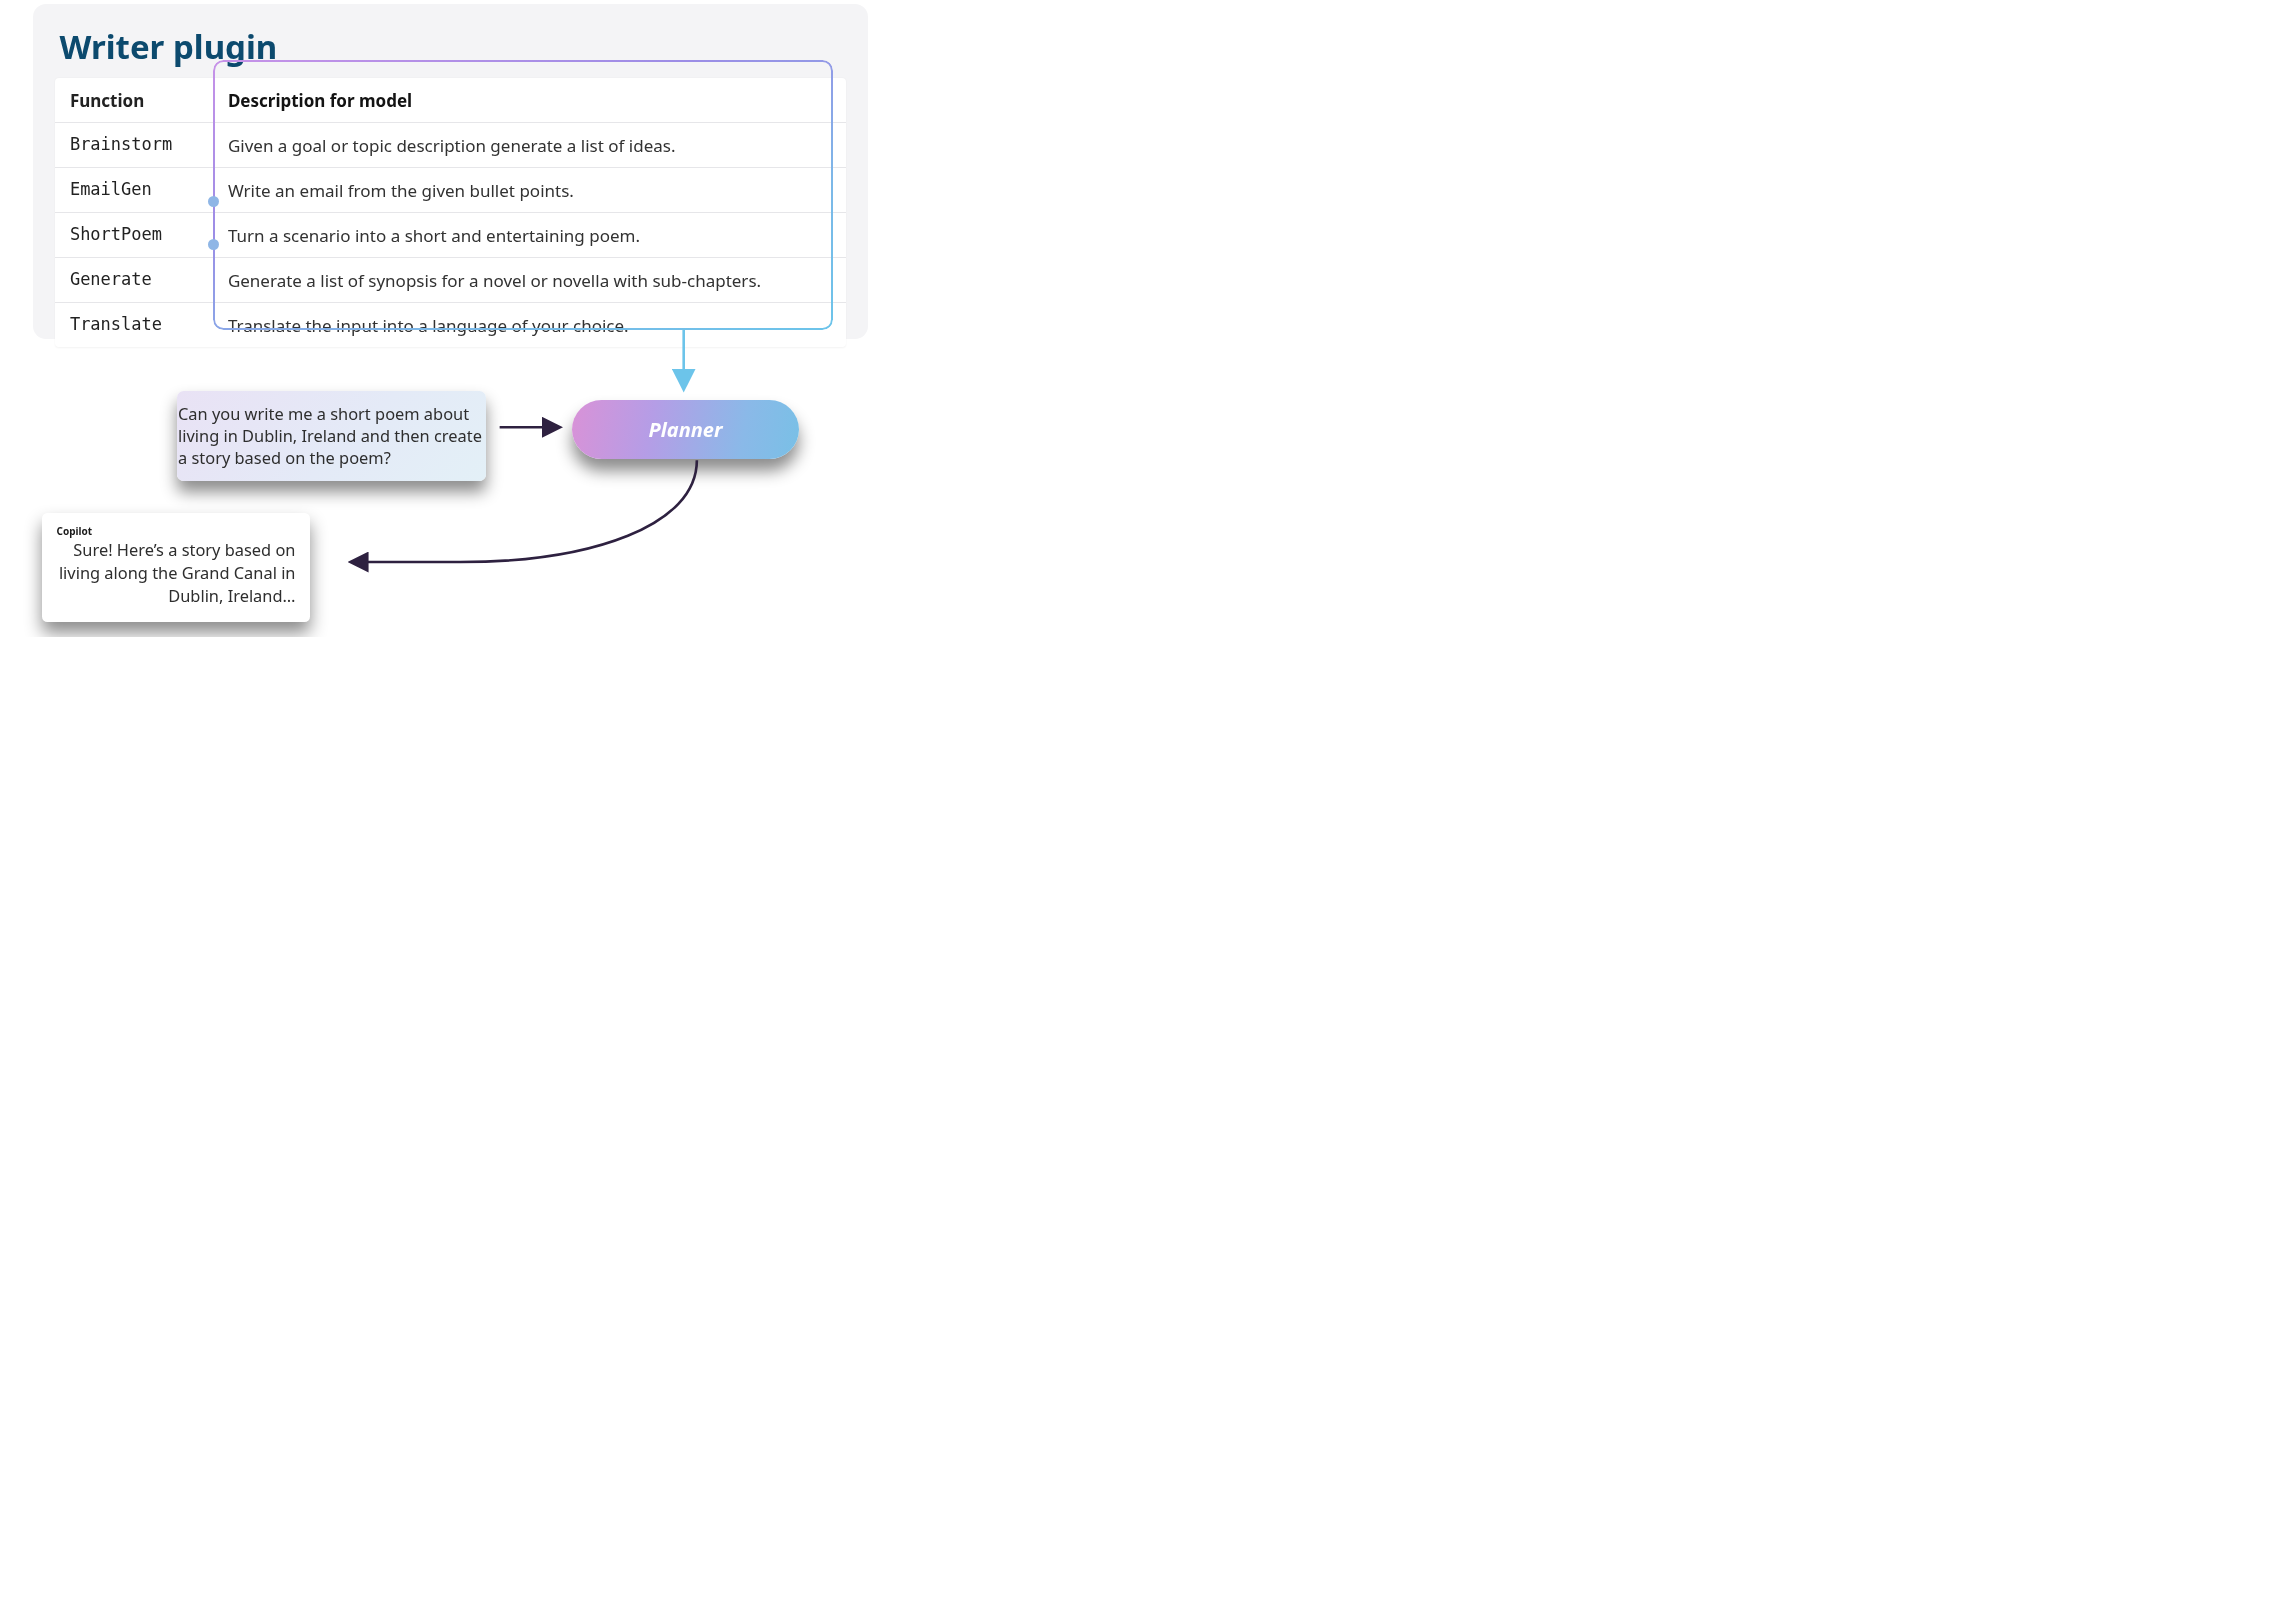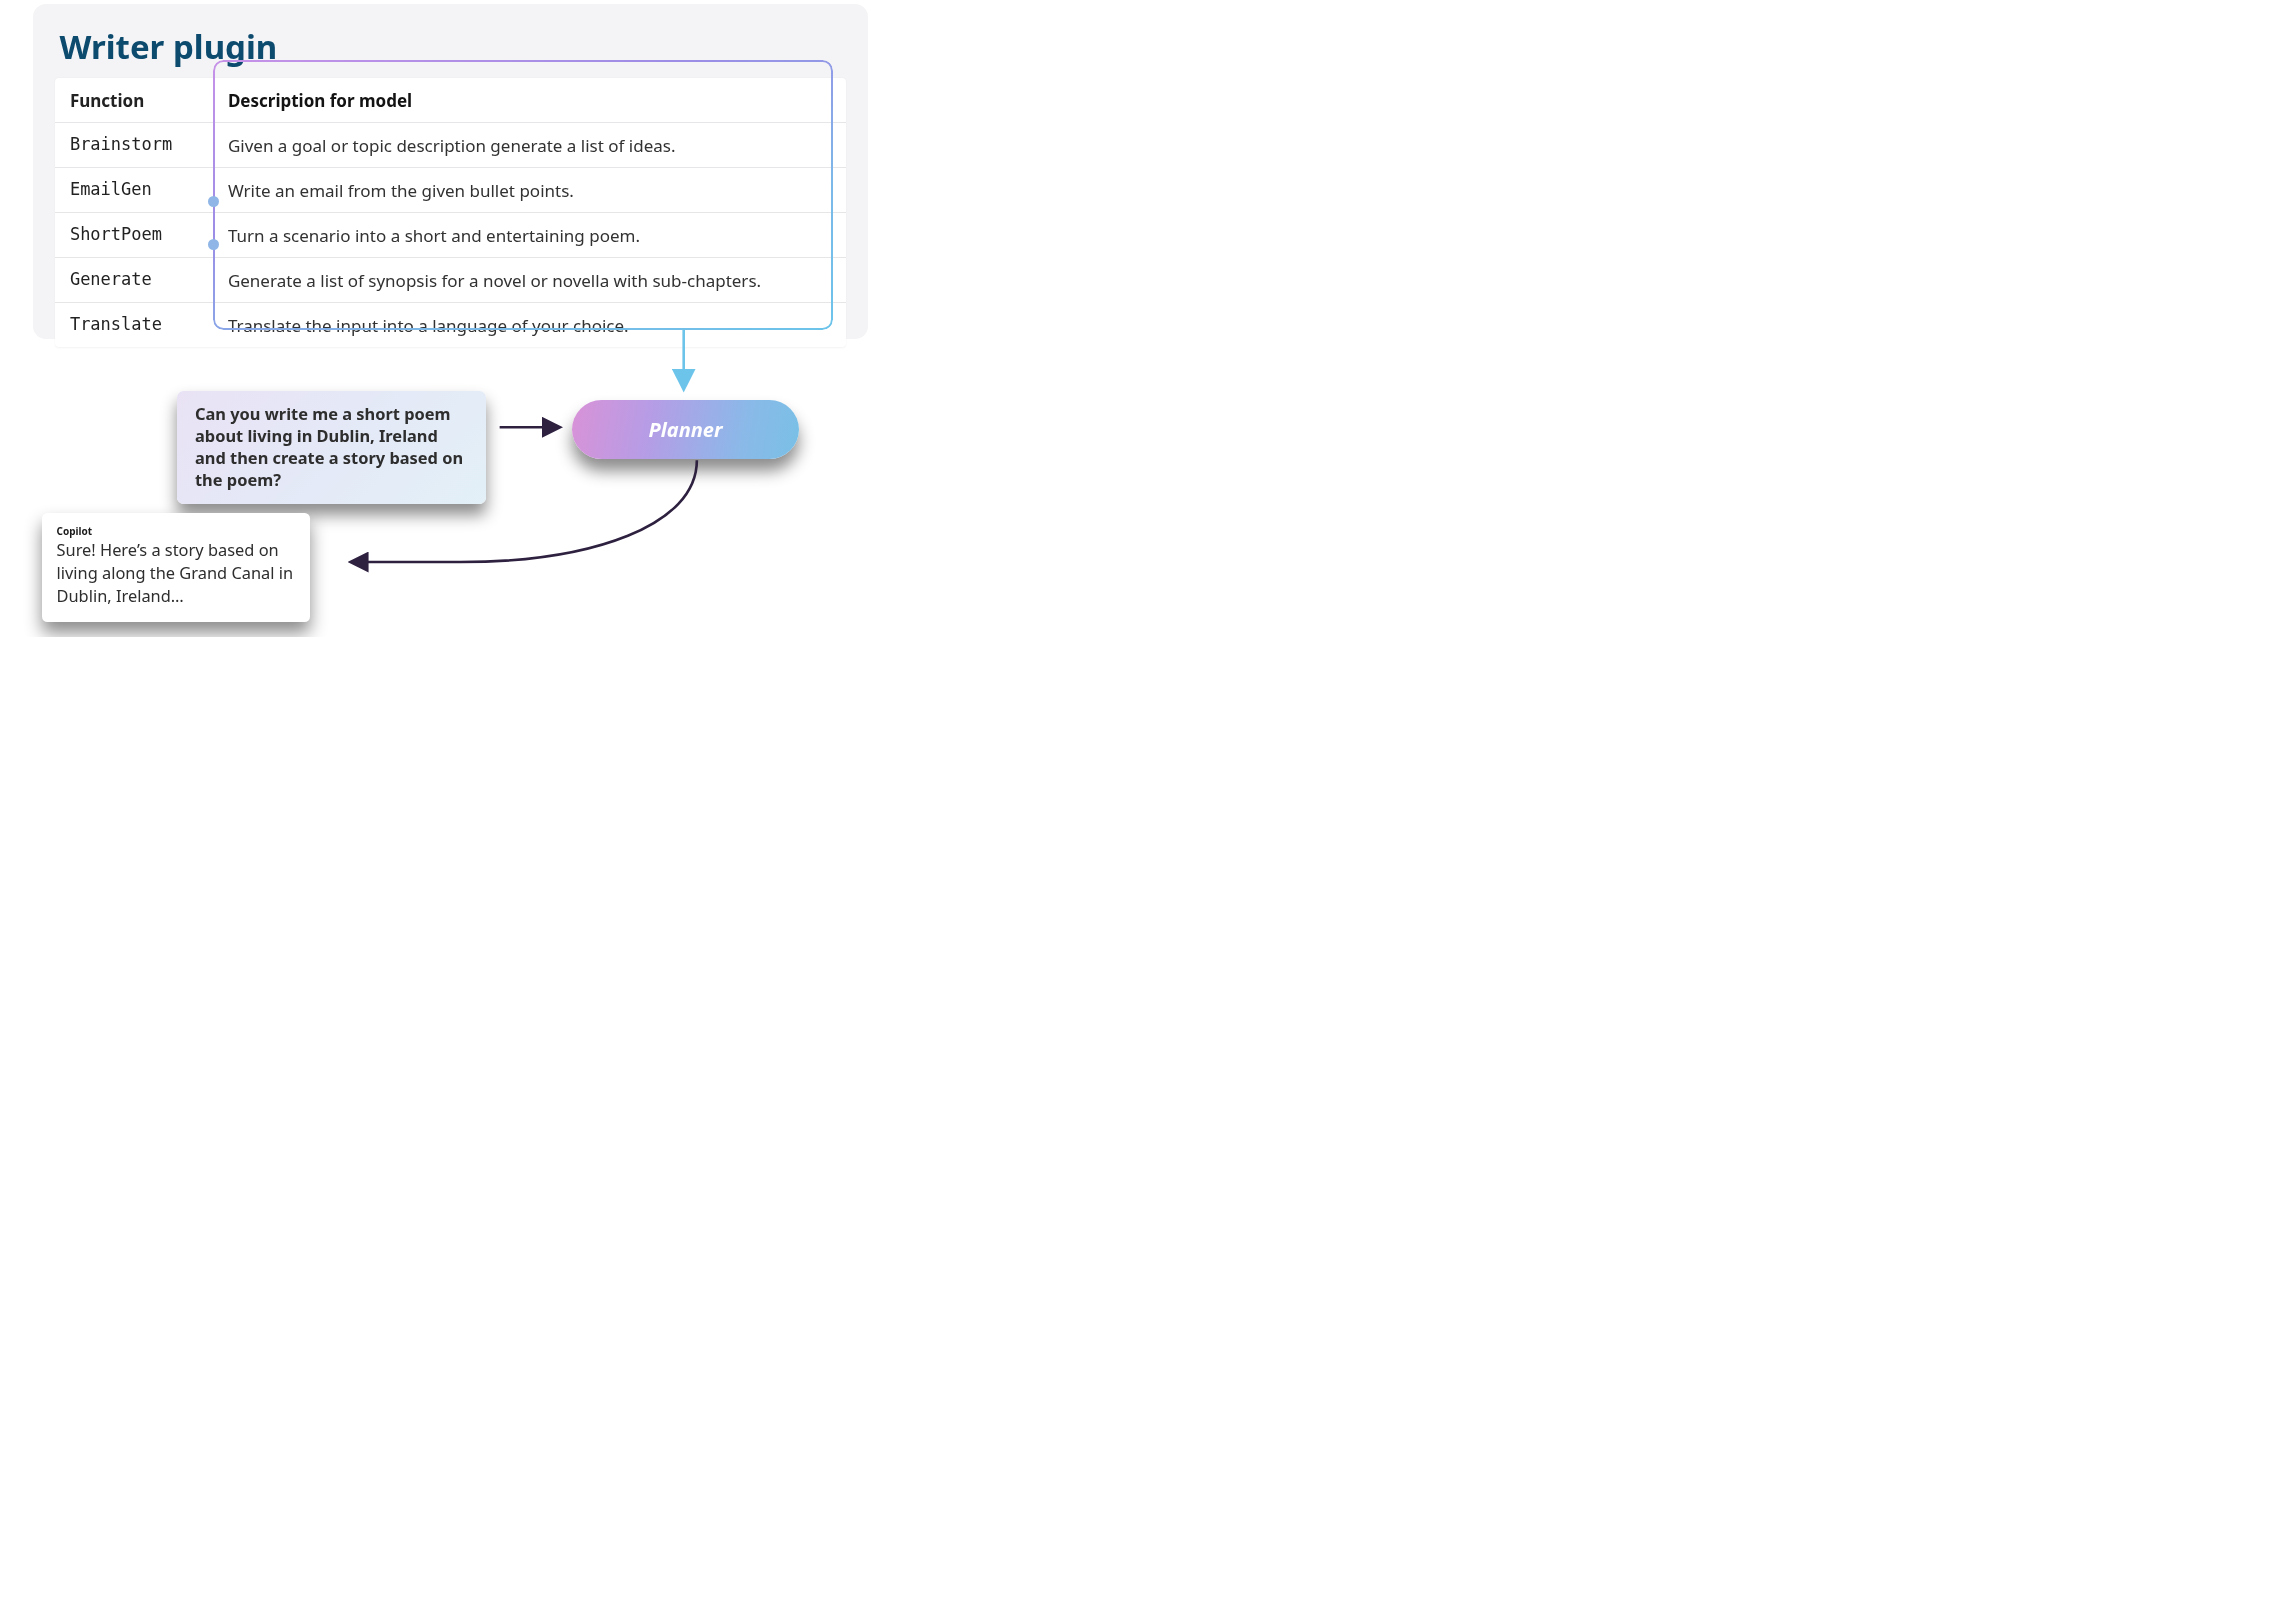--- a/index.html
+++ b/index.html
@@ -100,27 +100,26 @@
   }
 
   
   .prompt-box {
     position: absolute;
     left: 177px;
     top: 391px;
     width: 309px;
     background: linear-gradient(135deg, #e9e2f5 0%, #e4eaf7 55%, #e3f0f7 100%);
     border-radius: 6.6px;
-    padding: 12px 18px;
+    padding: 12px 1px;
     box-sizing: border-box;
     font-size: 16.4px;
     line-height: 1.35;
     color: #2e2e2e;
     box-shadow: 0 10.5px 16px rgba(0,0,0,0.45);
-    font-weight: bold;
   }
 
   
   .planner-pill {
     position: absolute;
     left: 572px;
     top: 400px;
     width: 227px;
     height: 59px;
     border-radius: 36px;
@@ -150,20 +149,21 @@
   .response-label {
     font-size: 10px;
     font-weight: 700;
     color: #1a1a1a;
   }
   .response-text {
     font-size: 16.4px;
     line-height: 1.4;
     color: #2e2e2e;
     margin-top: 1.3px;
+    text-align: right;
   }
 
   
   svg.connectors {
     position: absolute;
     left: 0; top: 0;
     width: 902px;
     height: 637px;
     pointer-events: none;
   }

